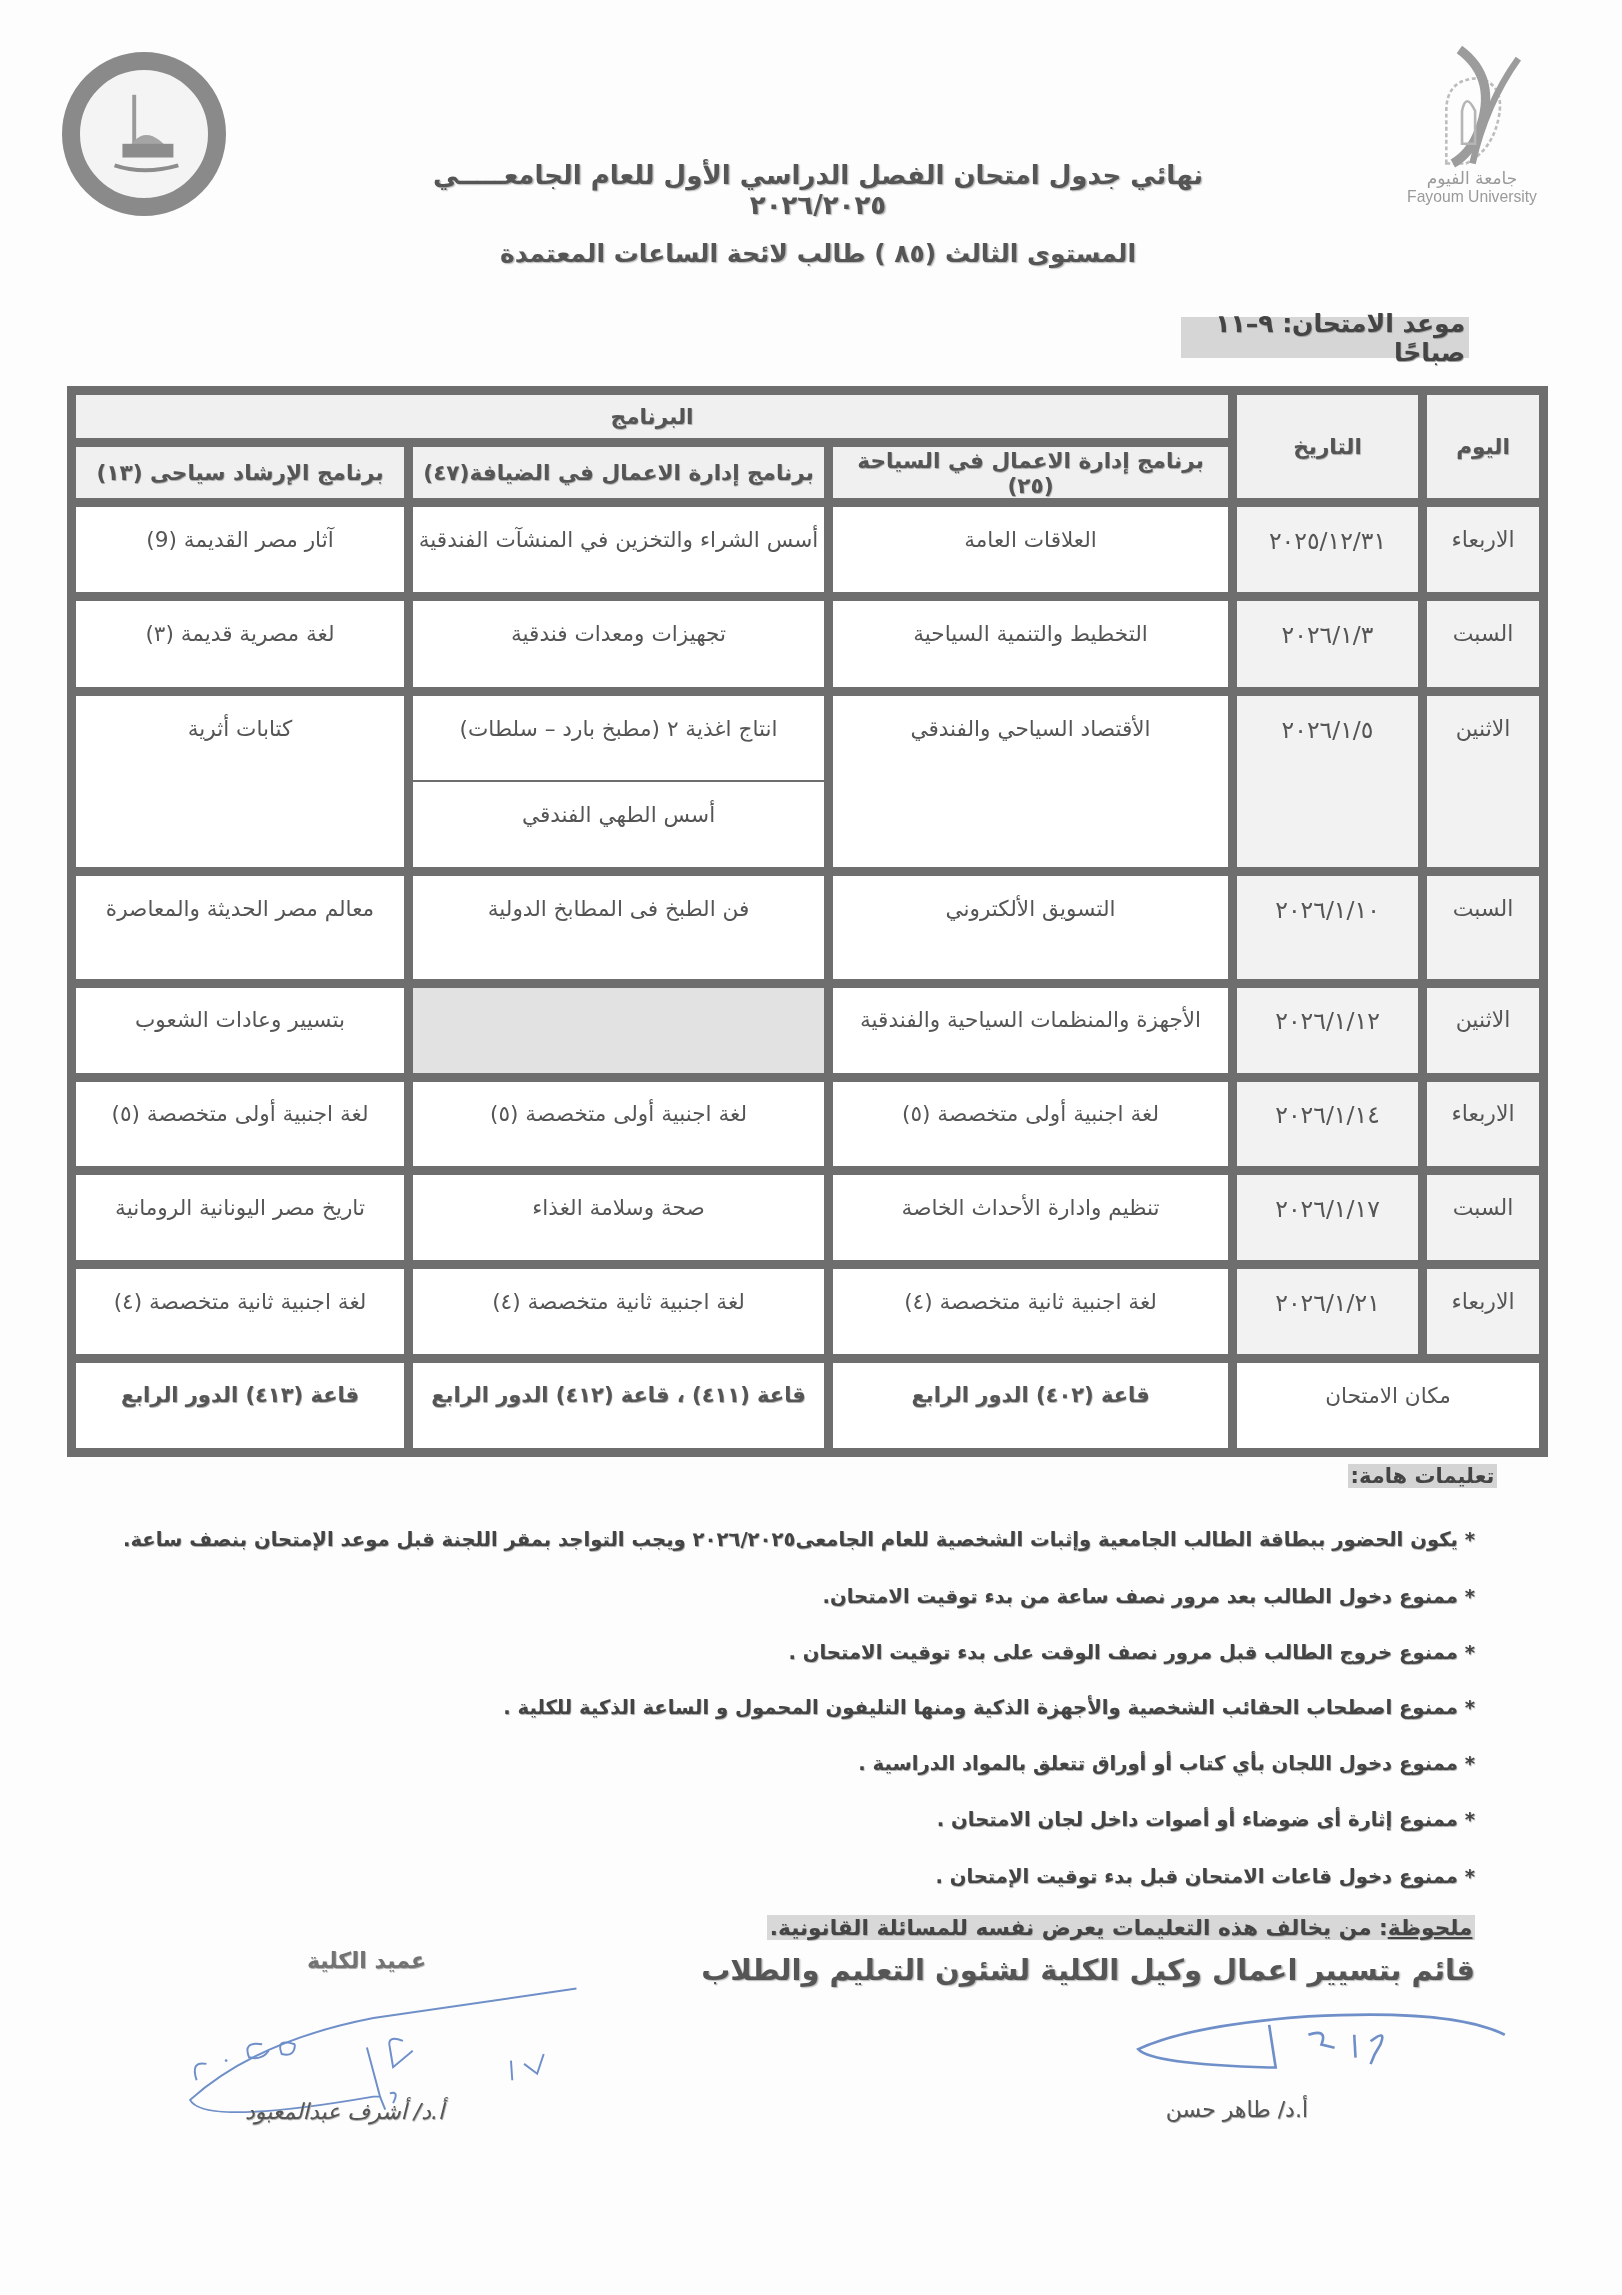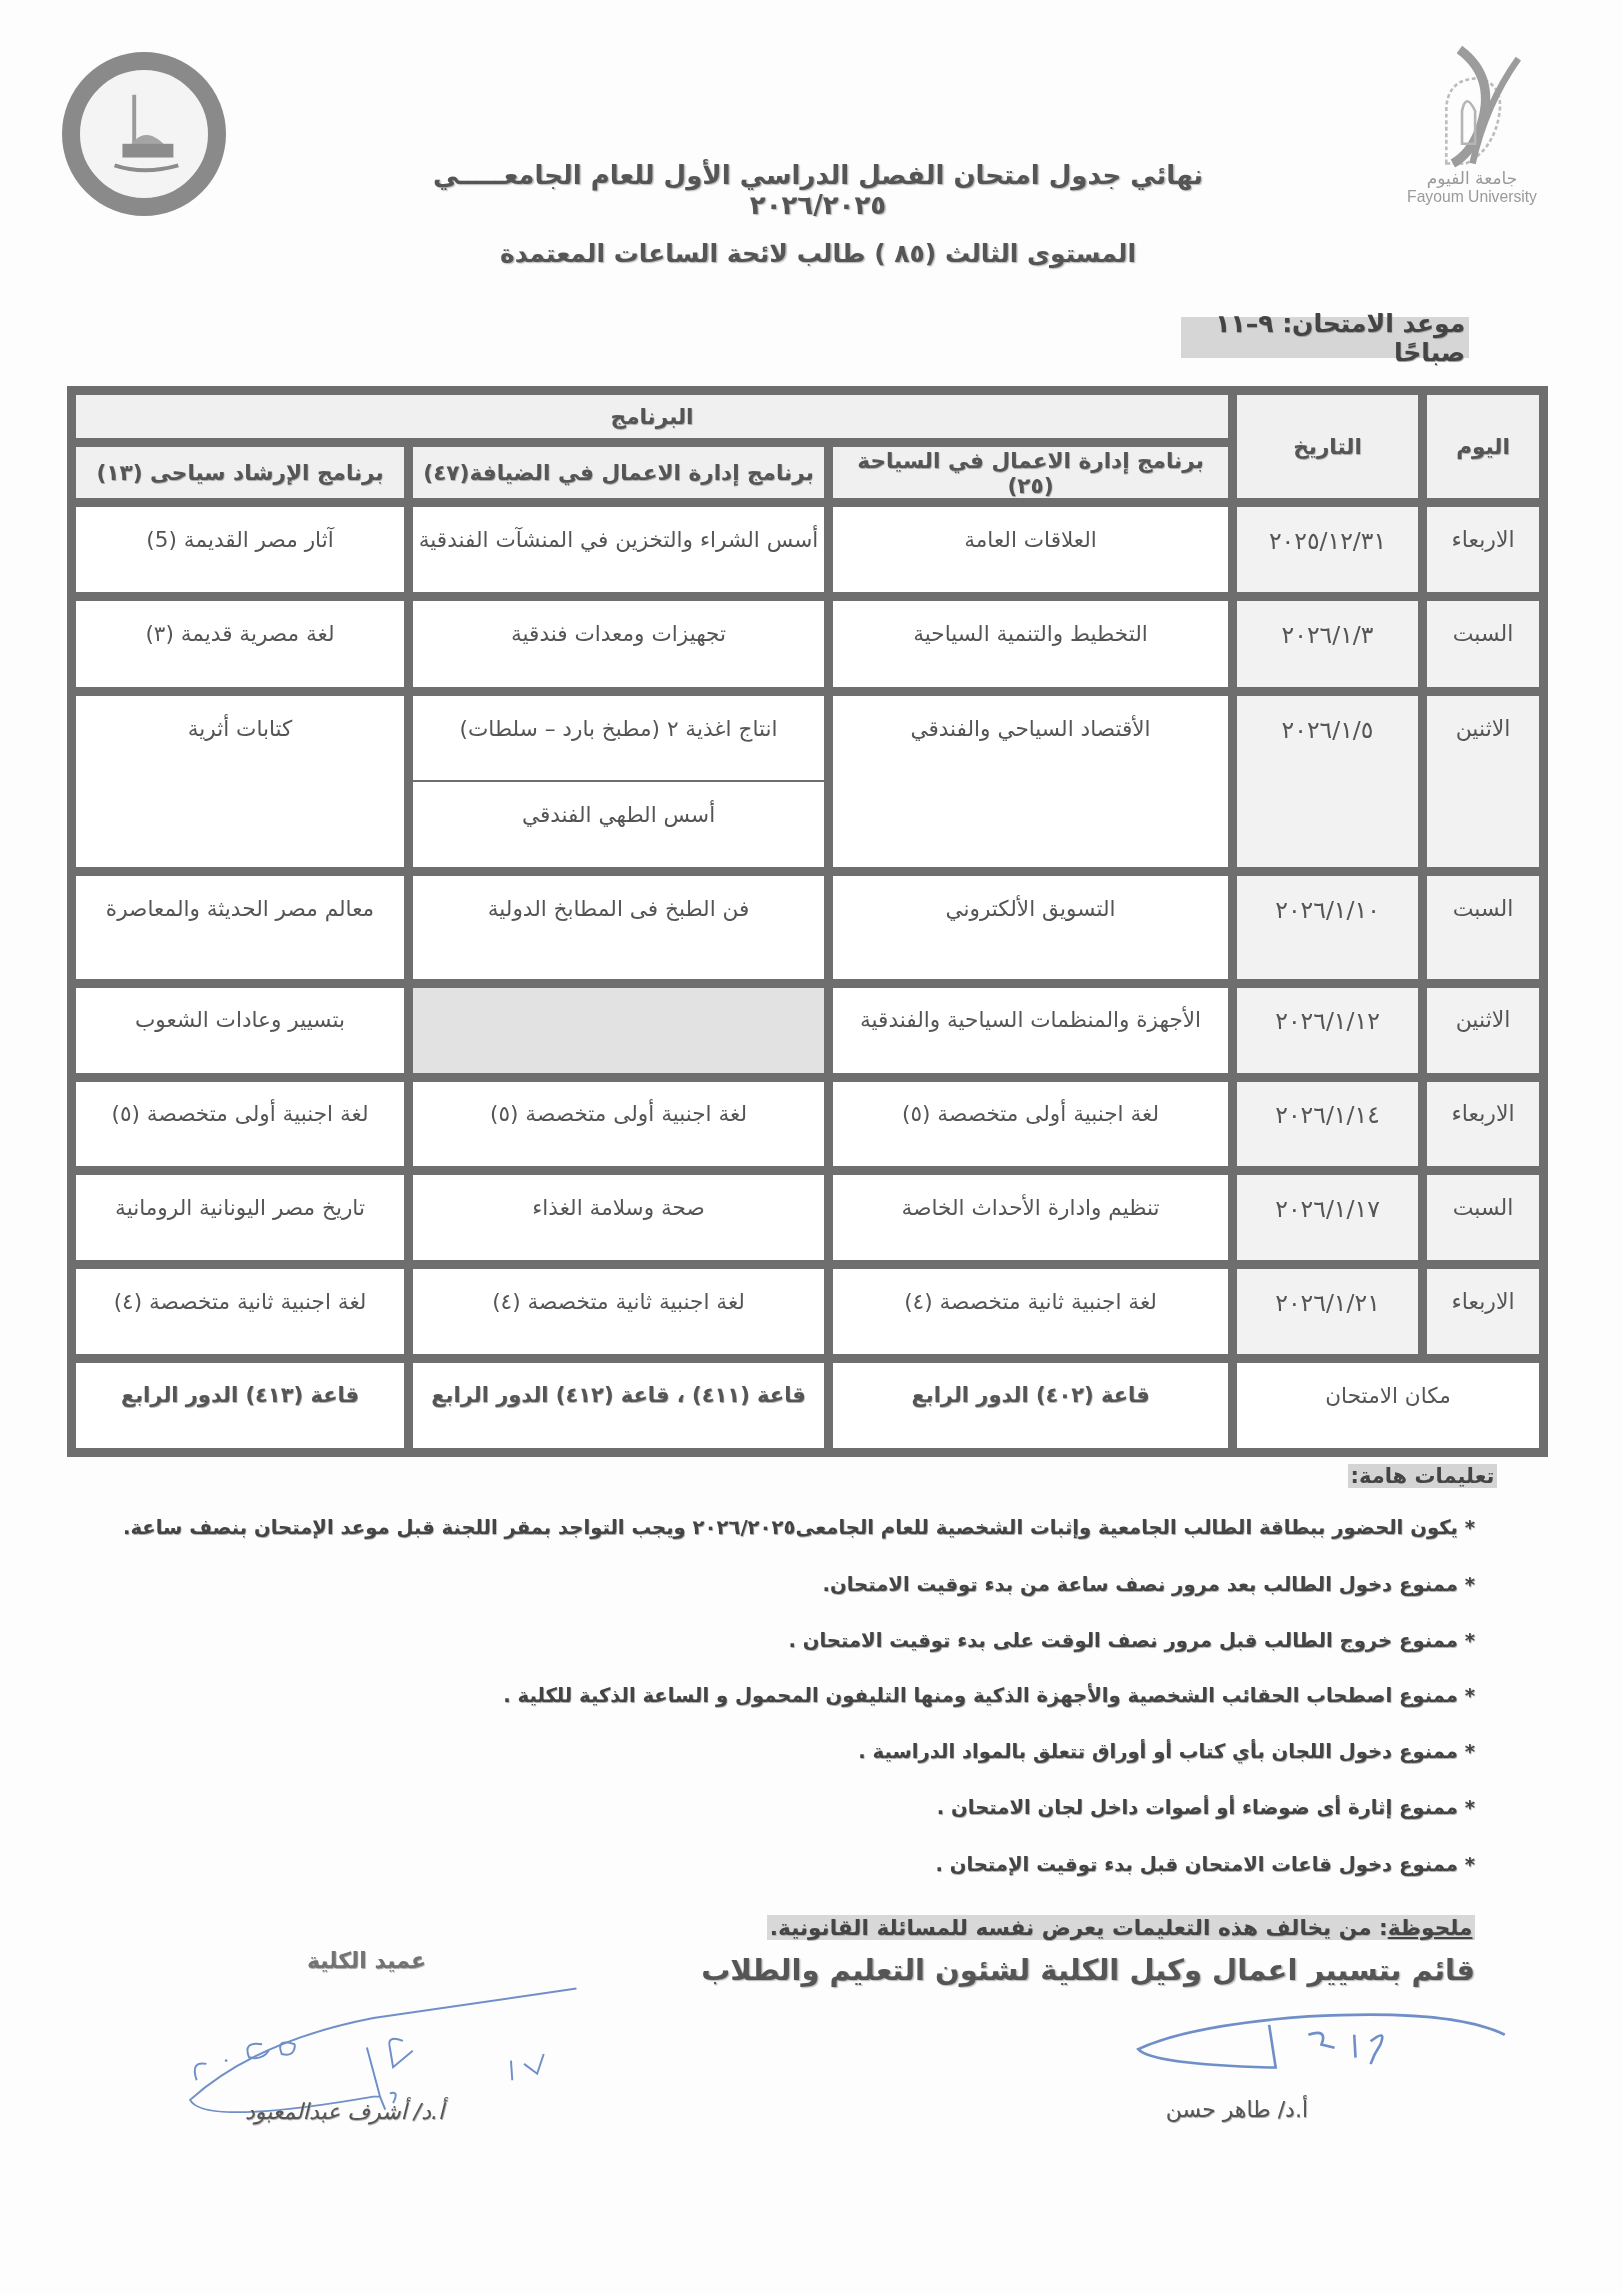--- a/index.html
+++ b/index.html
@@ -59,21 +59,21 @@
   .split-inner td { border:none; }
   .split-inner tr.first td { border-bottom:2.6px solid #6e6e6e; height:84px; }
 
   
   .inst-title {
     left:1348px; top:1464px; font-weight:bold; font-size:21px; color:#444;
     background:#d4d4d4; padding:0 2.6px;
   }
   .inst {
     right:147px; font-weight:bold; font-size:19.6px; color:#444;
-    text-shadow:0.7px 0.7px 0.7px #aaa; white-space:nowrap;
+    text-shadow:0.7px 0.7px 0.7px #aaa; white-space:nowrap;margin-top:12px;
   }
   .note {
     right:147px; top:1915px; font-weight:bold; font-size:21.6px; color:#444;
     background:#d8d8d8; padding:0 2.6px; text-shadow:0.7px 0.7px 0.7px #aaa;
   }
   .note .lbl { text-decoration:underline;margin-top:26px; }
   .acting {
     right:147px; top:1953px; font-weight:bold; font-size:29px; color:#555;
     text-shadow:1.3px 1.3px 1.3px #b5b5b5;
   }
@@ -135,21 +135,21 @@
     <td class="date">
           <span class="cell-pad">٢٠٢٥/١٢/٣١</span>
         </td>
     <td>
           <span class="cell-pad">العلاقات العامة</span>
         </td>
     <td>
           <span class="cell-pad">أسس الشراء والتخزين في المنشآت الفندقية</span>
         </td>
     <td>
-          <span class="cell-pad">آثار مصر القديمة (5)</span>
+          <span class="cell-pad">آثار مصر القديمة (9)</span>
         </td>
   </tr>
   <tr style="height:93px">
     <td class="day">
           <span class="cell-pad">السبت</span>
         </td>
     <td class="date">
           <span class="cell-pad">٢٠٢٦/١/٣</span>
         </td>
     <td>

